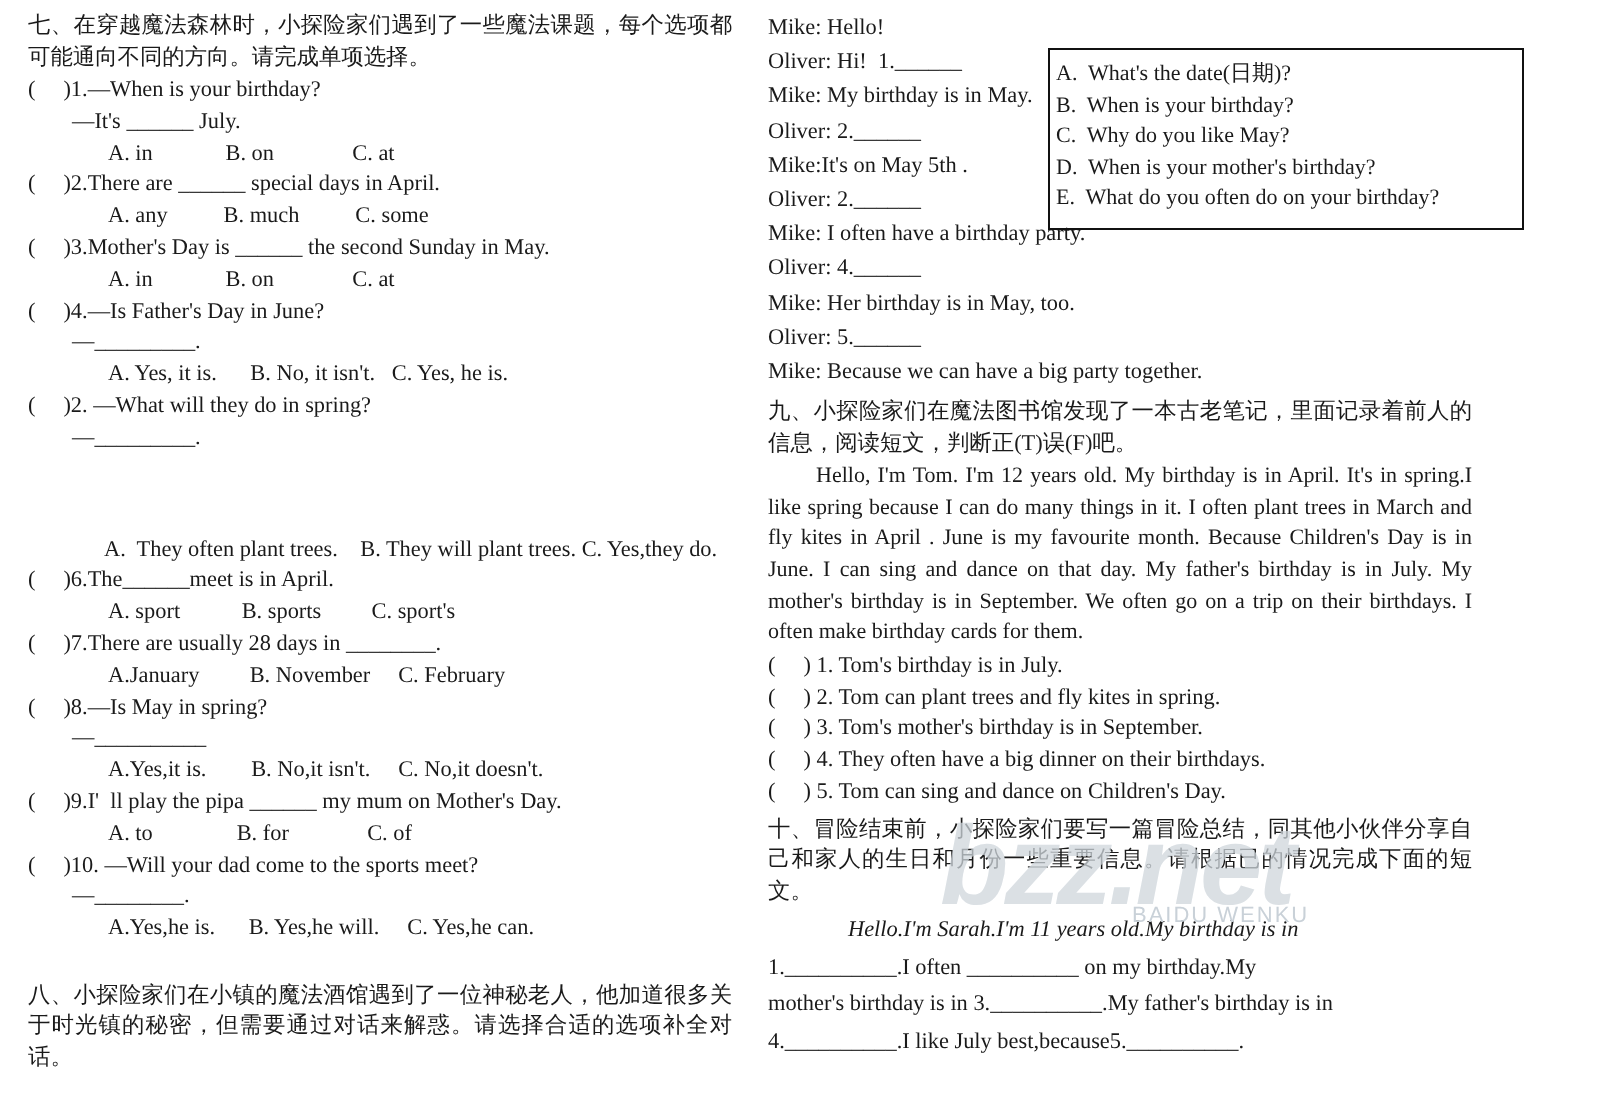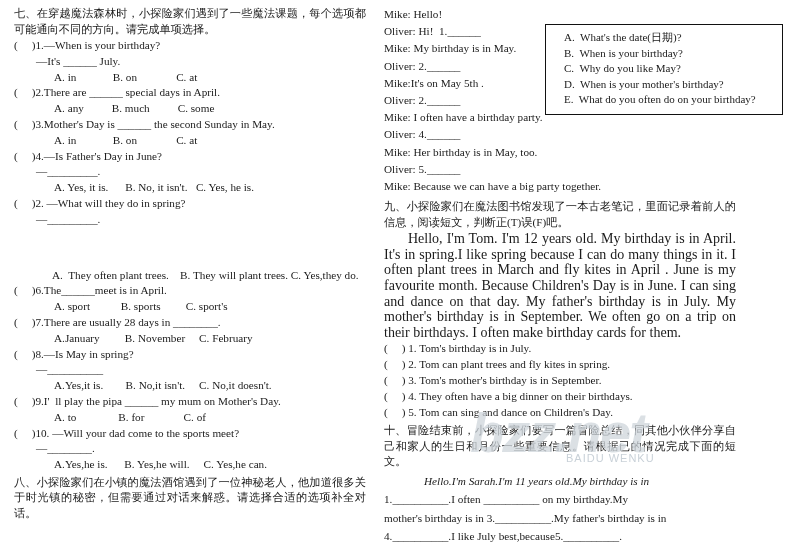--- a/index.html
+++ b/index.html
@@ -58,31 +58,30 @@
     font-size: 11.2px;
     line-height: 17.2px;
     white-space: pre;
   }
   .optbox {
     position: absolute;
     left: 140px;
     top: 18px;
     width: 238px;
     border: 1px solid #111;
-    padding: 5px 7px 6px 18px;
+    padding: 5px 7px 6px 3px;
     box-sizing: border-box;
-    margin-left: 21px;
   }
   .optbox div {
     font-size: 11px;
     line-height: 15.6px;
     white-space: pre;
   }
   .para {
-    font-size: 14px;
+    font-size: 11px;
     line-height: 15.6px;
     text-align: justify;
     text-indent: 0;
   }
   .para-ind {
     text-indent: 24px;
   }
   .tf {
     font-size: 11.2px;
     line-height: 15.8px;
@@ -186,21 +185,21 @@
         <div class="q">(     )9.I'  ll play the pipa ______ my mum on Mother's Day.</div>
         <div class="opts">A. to               B. for              C. of</div>
       </div>
 
       <div>
         <div class="q">(     )10. —Will your dad come to the sports meet?</div>
         <div class="q q-indent">—________.</div>
         <div class="opts">A.Yes,he is.      B. Yes,he will.     C. Yes,he can.</div>
       </div>
 
-      <div class="sec-head" style="margin-top:2px;">八、小探险家们在小镇的魔法酒馆遇到了一位神秘老人，他加道很多关于时光镇的秘密，但需要通过对话来解惑。请选择合适的选项补全对话。</div>
+      <div class="sec-head" style="margin-top:18px;">八、小探险家们在小镇的魔法酒馆遇到了一位神秘老人，他加道很多关于时光镇的秘密，但需要通过对话来解惑。请选择合适的选项补全对话。</div>
 
     </div>
 
     <div class="col">
 
       <div class="dialog-line">Mike: Hello!</div>
       <div class="dialog-line">Oliver: Hi!  1.______</div>
       <div class="dialog-line">Mike: My birthday is in May.</div>
       <div class="dialog-line">Oliver: 2.______</div>
       <div class="dialog-line">Mike:It's on May 5th .</div>

